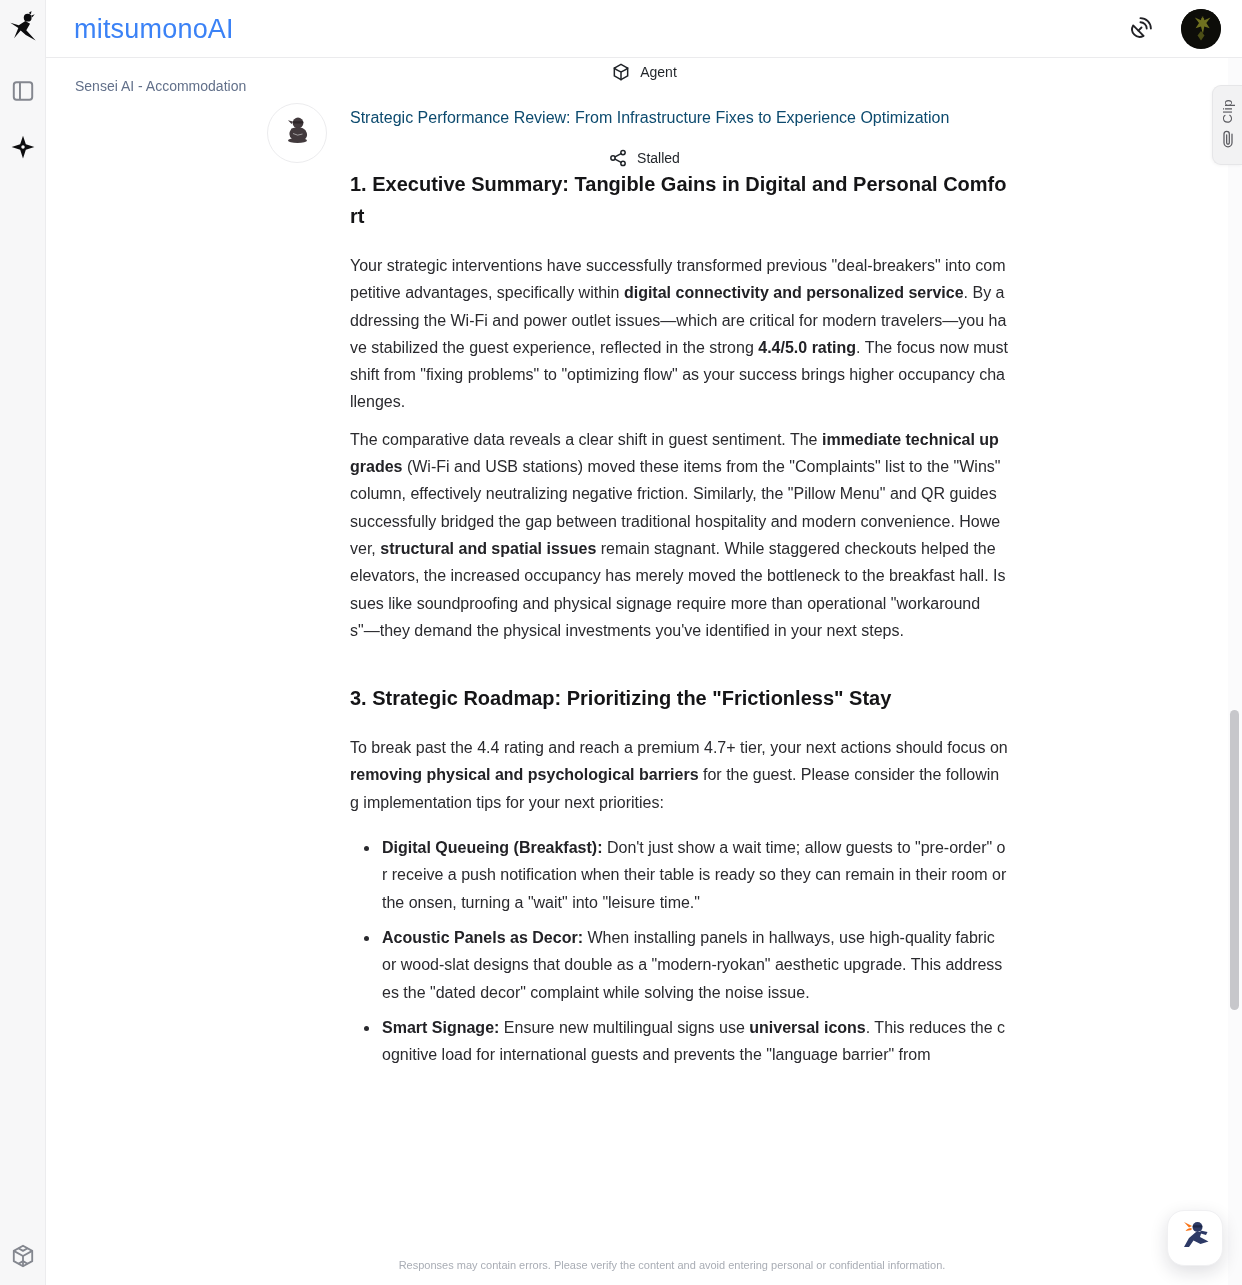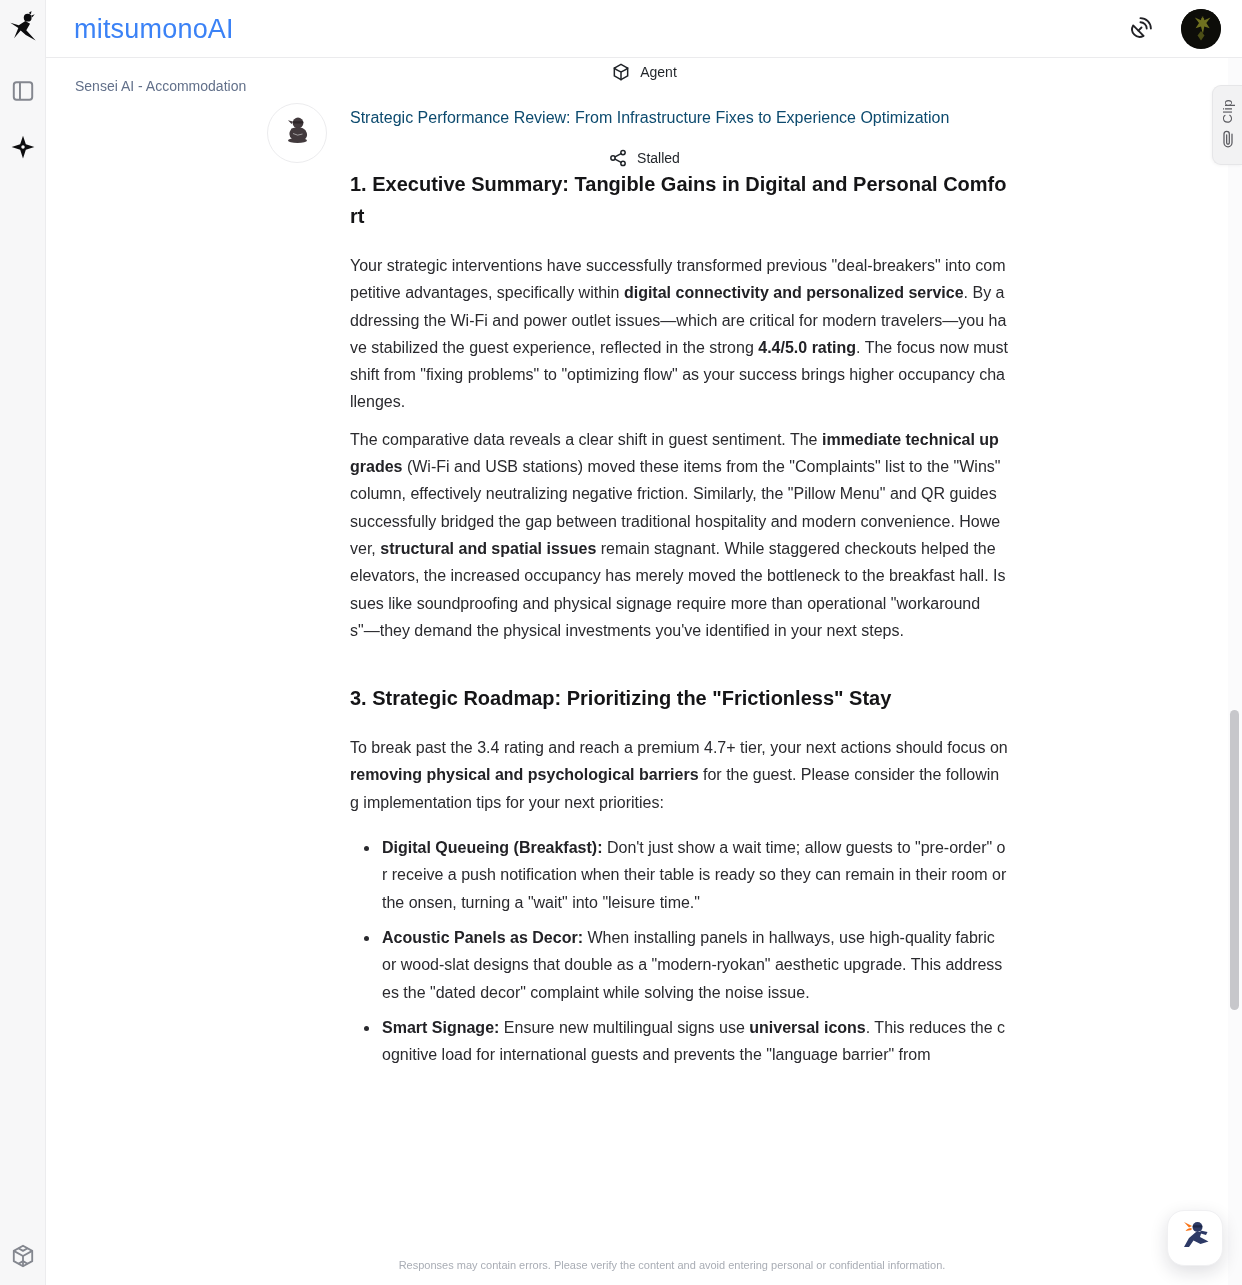--- a/index.html
+++ b/index.html
@@ -257,21 +257,21 @@
         </svg>
       </span>
     </div>
     <div class="msg-body">
       <div class="msg-title">Strategic Performance Review: From Infrastructure Fixes to Experience Optimization</div>
       <div id="message-body">
           <h2 class="section-heading">1. Executive Summary: Tangible Gains in Digital and Personal Comfort</h2>
           <p class="paragraph"><span>Your strategic interventions have successfully transformed previous "deal-breakers" into competitive advantages, specifically within </span><strong>digital connectivity and personalized service</strong><span>. By addressing the Wi-Fi and power outlet issues—which are critical for modern travelers—you have stabilized the guest experience, reflected in the strong </span><strong>4.4/5.0 rating</strong><span>. The focus now must shift from "fixing problems" to "optimizing flow" as your success brings higher occupancy challenges.</span></p>
           <p class="paragraph"><span>The comparative data reveals a clear shift in guest sentiment. The </span><strong>immediate technical upgrades</strong><span> (Wi-Fi and USB stations) moved these items from the "Complaints" list to the "Wins" column, effectively neutralizing negative friction. Similarly, the "Pillow Menu" and QR guides successfully bridged the gap between traditional hospitality and modern convenience. However, </span><strong>structural and spatial issues</strong><span> remain stagnant. While staggered checkouts helped the elevators, the increased occupancy has merely moved the bottleneck to the breakfast hall. Issues like soundproofing and physical signage require more than operational "workarounds"—they demand the physical investments you've identified in your next steps.</span></p>
           <h2 class="section-heading">3. Strategic Roadmap: Prioritizing the "Frictionless" Stay</h2>
-          <p class="paragraph"><span>To break past the 3.4 rating and reach a premium 4.7+ tier, your next actions should focus on </span><strong>removing physical and psychological barriers</strong><span> for the guest. Please consider the following implementation tips for your next priorities:</span></p>
+          <p class="paragraph"><span>To break past the 4.4 rating and reach a premium 4.7+ tier, your next actions should focus on </span><strong>removing physical and psychological barriers</strong><span> for the guest. Please consider the following implementation tips for your next priorities:</span></p>
           <ul>
             <li><strong>Digital Queueing (Breakfast):</strong><span> Don't just show a wait time; allow guests to "pre-order" or receive a push notification when their table is ready so they can remain in their room or the onsen, turning a "wait" into "leisure time."</span></li>
             <li><strong>Acoustic Panels as Decor:</strong><span> When installing panels in hallways, use high-quality fabric or wood-slat designs that double as a "modern-ryokan" aesthetic upgrade. This addresses the "dated decor" complaint while solving the noise issue.</span></li>
             <li><strong>Smart Signage:</strong><span> Ensure new multilingual signs use </span><strong>universal icons</strong><span>. This reduces the cognitive load for international guests and prevents the "language barrier" from</span></li>
           </ul>
         </div>
     </div>
   </div>
 
 

